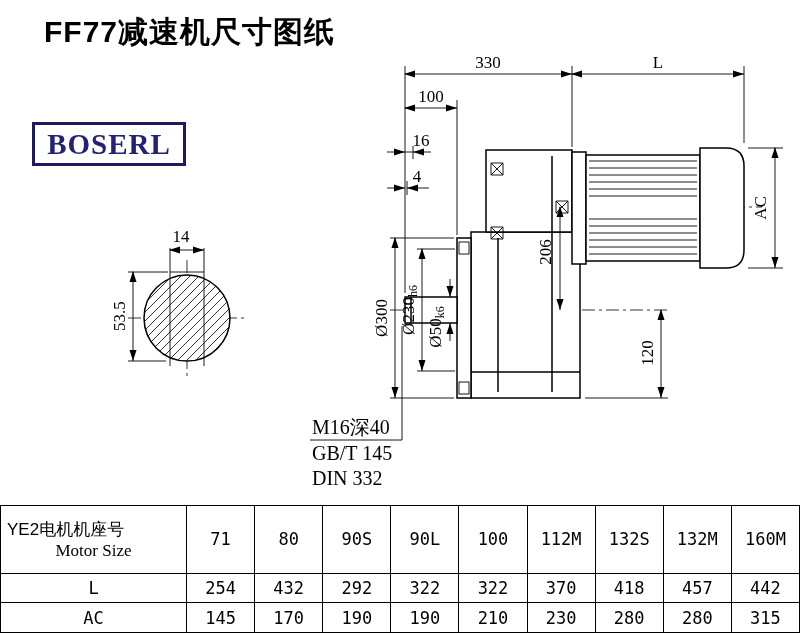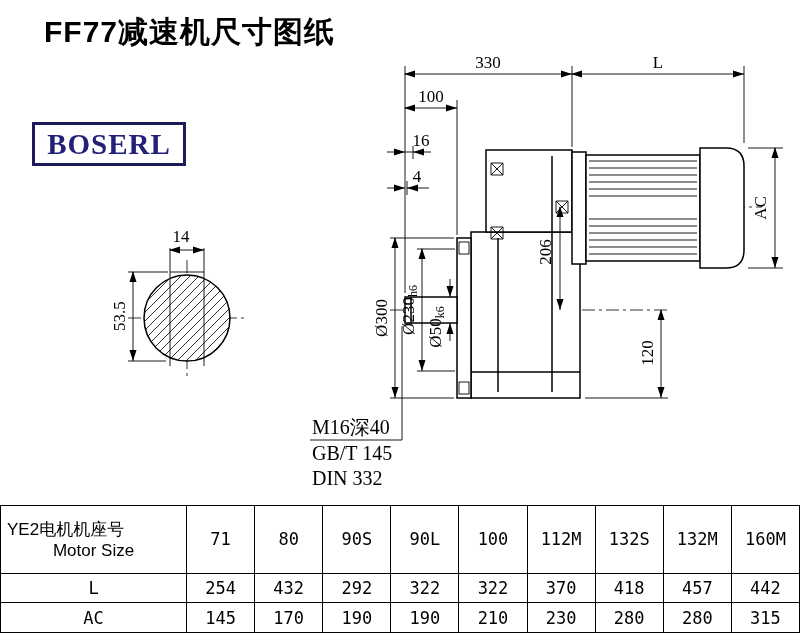--- a/index.html
+++ b/index.html
@@ -22,21 +22,21 @@
   svg text{font-family:"Liberation Serif",serif;font-size:17px;fill:#000;}
   svg text.note{font-size:20px;}
   table.dims{position:absolute;left:0;top:505px;width:800px;height:128px;
              border-collapse:collapse;table-layout:fixed;background:#fff;}
   table.dims td{border:1px solid #000;text-align:center;vertical-align:middle;
                 font-family:"DejaVu Sans Mono",monospace;font-size:17px;padding:0;}
   table.dims tr.hrow{height:55px;}
   table.dims tr.drow{height:24px;}
   td.c0 .cn{font-family:"Liberation Sans",sans-serif;font-size:17px;text-align:left;
             padding-left:6px;}
-  td.c0 .en{font-family:Liberation Sans, sans-serif;font-size:17px;text-align:center;}
+  td.c0 .en{font-family:Liberation Serif, serif;font-size:17px;text-align:center;}
 </style>
 </head>
 <body>
 
 <div class="page">
 
   <div class="title">FF77减速机尺寸图纸</div>
 
   <div class="logo">
     <span>BOSERL</span>

